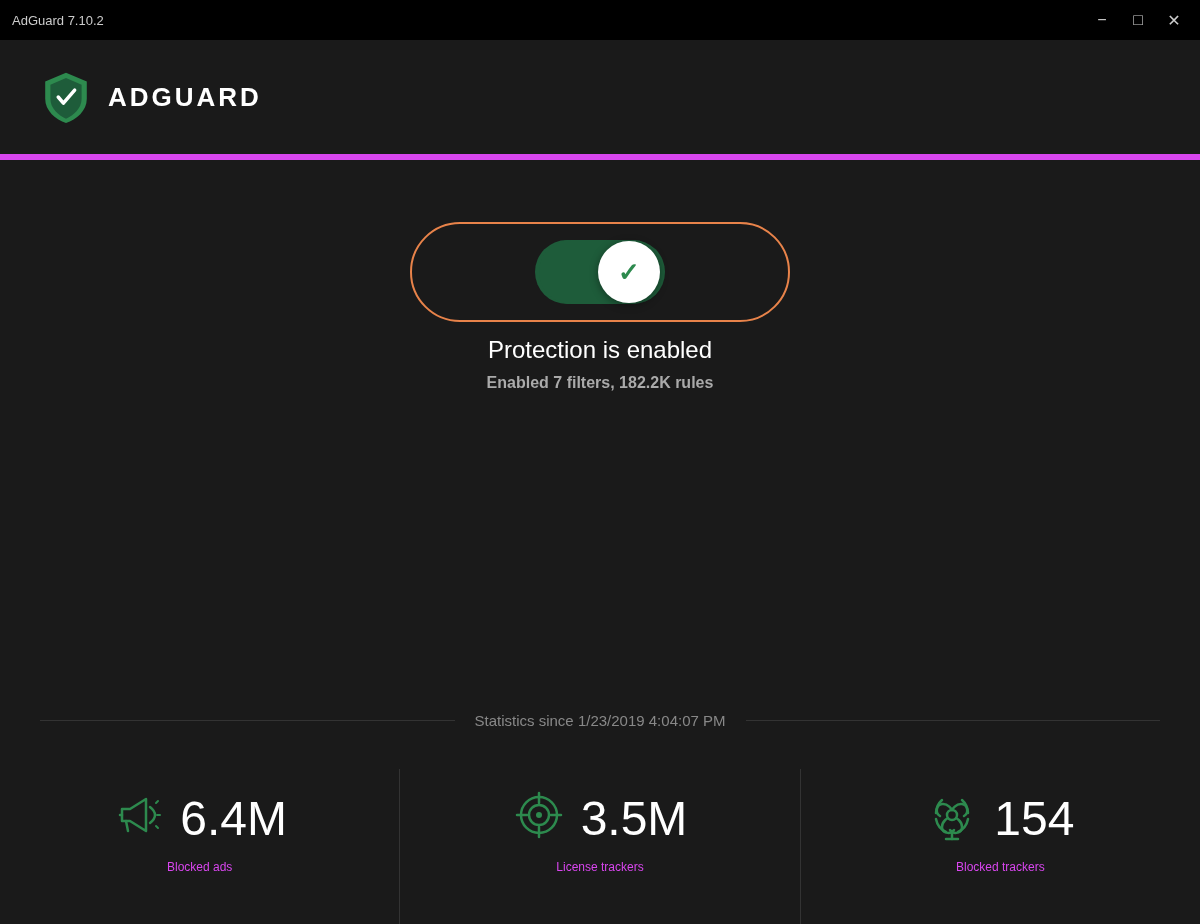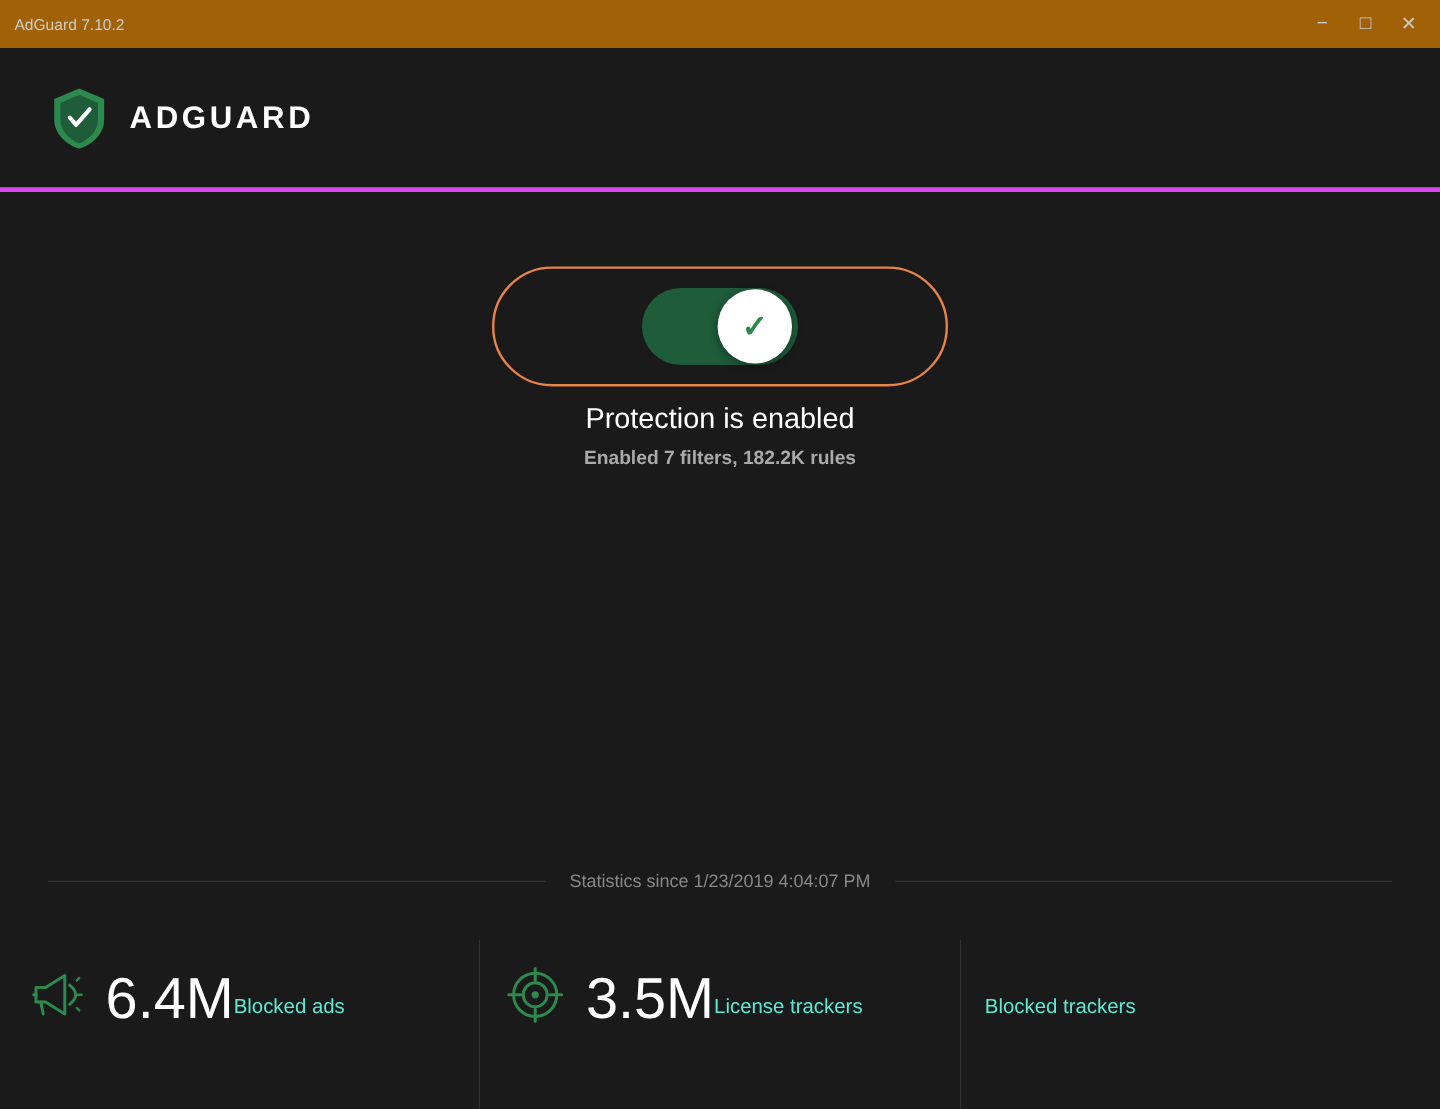--- a/index.html
+++ b/index.html
@@ -9,21 +9,21 @@
       height: 924px;
       background: #1a1a1a;
       font-family: 'Segoe UI', Arial, sans-serif;
       color: #ffffff;
       overflow: hidden;
       user-select: none;
     }
 
     
     .titlebar {
-      background: #a16207;
+      background: #000000;
       height: 40px;
       display: flex;
       align-items: center;
       justify-content: space-between;
       padding: 0 12px;
     }
 
     .titlebar-title {
       font-size: 13px;
       color: #cccccc;
@@ -49,21 +49,21 @@
     }
 
     
     .header {
       background: #1a1a1a;
       height: 120px;
       display: flex;
       align-items: center;
       justify-content: space-between;
       padding: 0 40px;
-      border-bottom: 4px solid #d946ef;
+      border-bottom: 6px solid #d946ef;
     }
 
     .logo-area {
       display: flex;
       align-items: center;
       gap: 16px;
     }
 
     .logo-shield {
       width: 52px;
@@ -213,21 +213,21 @@
     }
 
     .stats-cards {
       display: flex;
       align-items: stretch;
     }
 
     .stats-card {
       flex: 1;
       display: flex;
-      flex-direction: row;
+      flex-direction: column;
       align-items: center;
       padding: 20px 20px 50px 20px;
       border-right: 1px solid #333333;
     }
 
     .stats-card:last-child {
       border-right: none;
     }
 
     .stats-row {
@@ -244,22 +244,22 @@
     }
 
     .stats-number {
       font-size: 48px;
       font-weight: 300;
       color: #ffffff;
       line-height: 1;
     }
 
     .stats-desc {
-      font-size: 17px;
-      color: #5eead4;
+      font-size: 12px;
+      color: #d946ef;
     }
 
     .page-container {
       position: relative;
       width: 1200px;
       height: 884px;
       background: #1a1a1a;
       overflow: hidden;
     }
   </style>
@@ -349,19 +349,42 @@
               <line x1="4" y1="26" x2="14" y2="26" stroke="#2d8a4e" stroke-width="2.5" stroke-linecap="round"></line>
               <line x1="38" y1="26" x2="48" y2="26" stroke="#2d8a4e" stroke-width="2.5" stroke-linecap="round"></line>
             </svg>
           </span>
           <span class="stats-number">3.5M</span>
         </div>
         <span class="stats-desc">License trackers</span>
       </div>
 
       <div class="stats-card">
+        <div class="stats-row">
+          <span class="stats-icon">
+            
+            <svg width="52" height="52" viewBox="0 0 52 52" fill="none">
+
+              <circle cx="26" cy="26" r="5" stroke="#2d8a4e" stroke-width="2.5" fill="none"></circle>
+
+              <path d="M26 21 C26 21 22 14 16 15 C10 16 9 24 14 27" stroke="#2d8a4e" stroke-width="2.5" stroke-linecap="round" fill="none"></path>
+              <path d="M26 21 C26 21 30 14 36 15 C42 16 43 24 38 27" stroke="#2d8a4e" stroke-width="2.5" stroke-linecap="round" fill="none"></path>
+              <path d="M22 29 C22 29 16 32 16 38 C16 44 24 46 28 41" stroke="#2d8a4e" stroke-width="2.5" stroke-linecap="round" fill="none"></path>
+              <path d="M30 29 C30 29 36 32 36 38 C36 44 28 46 24 41" stroke="#2d8a4e" stroke-width="2.5" stroke-linecap="round" fill="none"></path>
+
+              <path d="M10 24 A18 18 0 0 1 16 11" stroke="#2d8a4e" stroke-width="2.5" stroke-linecap="round" fill="none"></path>
+              <path d="M36 11 A18 18 0 0 1 42 24" stroke="#2d8a4e" stroke-width="2.5" stroke-linecap="round" fill="none"></path>
+              <path d="M20 43 A18 18 0 0 1 10 30" stroke="#2d8a4e" stroke-width="2.5" stroke-linecap="round" fill="none"></path>
+              <path d="M42 30 A18 18 0 0 1 32 43" stroke="#2d8a4e" stroke-width="2.5" stroke-linecap="round" fill="none"></path>
+
+              <line x1="26" y1="44" x2="26" y2="50" stroke="#2d8a4e" stroke-width="2.5" stroke-linecap="round"></line>
+              <line x1="20" y1="50" x2="32" y2="50" stroke="#2d8a4e" stroke-width="2.5" stroke-linecap="round"></line>
+            </svg>
+          </span>
+          <span class="stats-number">154</span>
+        </div>
         <span class="stats-desc">Blocked trackers</span>
       </div>
 
     </div>
   </div>
 
 </div>
 
 </body></html>

